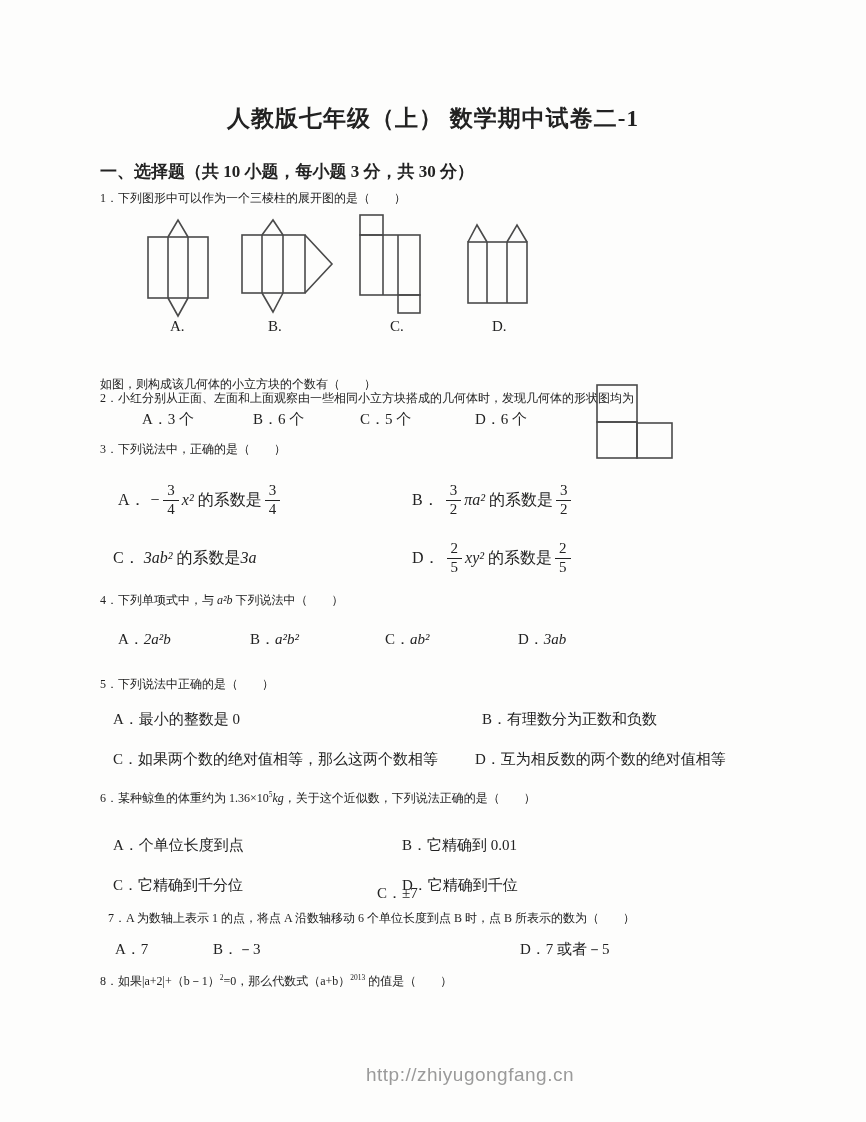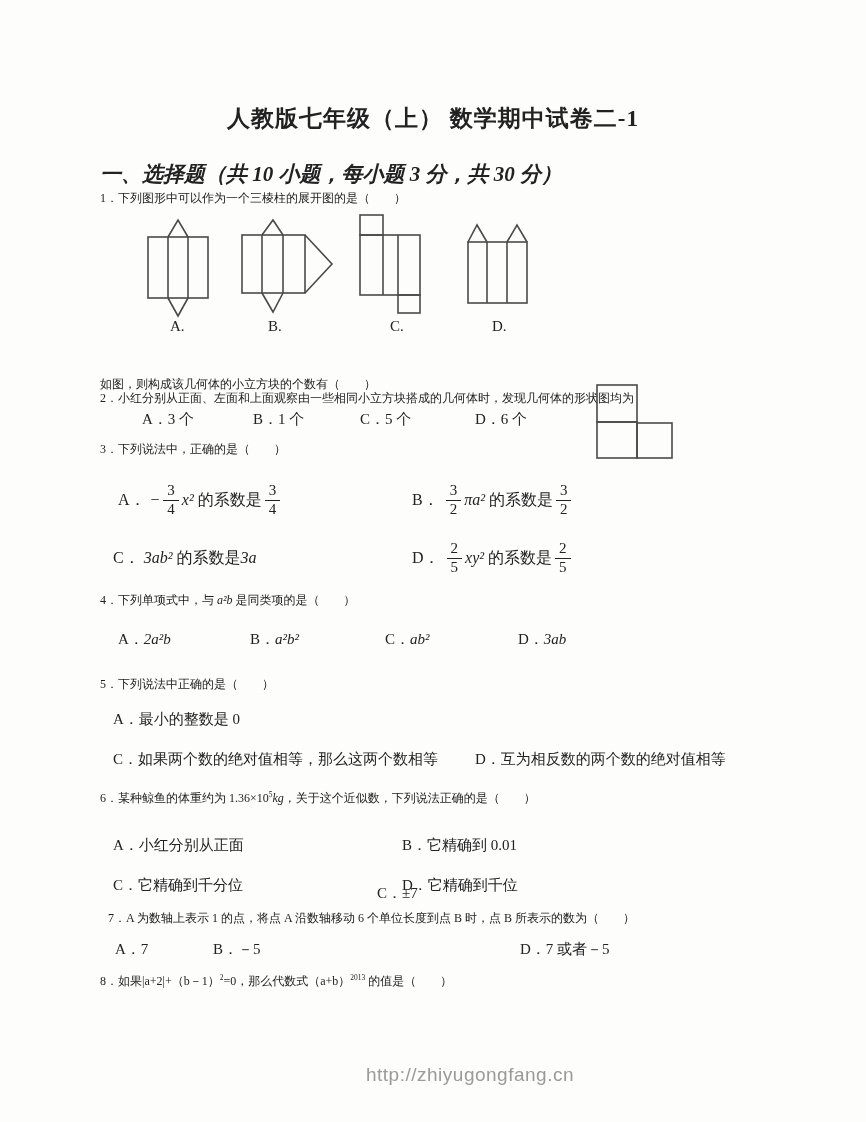--- a/index.html
+++ b/index.html
@@ -10,21 +10,21 @@
     background:#fdfdfc;
     font-family:"Liberation Serif","DejaVu Serif",serif;
     color:#222;
     overflow:hidden;
   }
   .abs{position:absolute;white-space:nowrap;}
   .title{
     top:103px;left:0;width:866px;text-align:center;
     font-size:23px;font-weight:bold;letter-spacing:1px;
   }
-  .section-head{left:100px;top:160px;font-size:21px;font-weight:bold;font-style:italic;}
+  .section-head{left:100px;top:160px;font-size:17px;font-weight:bold;}
   .qtext{font-size:12px;}
   .opt{font-size:15px;}
   .mi{font-style:italic;font-family:"Liberation Serif","DejaVu Serif",serif;}
   sup{font-size:0.62em;}
   .figlabel{font-size:15px;}
   svg{display:block;}
   .shape{stroke:#4a4a4a;stroke-width:1.6;fill:none;stroke-linejoin:miter;}
   .fracrow{display:flex;align-items:center;font-size:16px;}
   .frac{
     display:inline-block;text-align:center;line-height:1.05;
@@ -100,21 +100,21 @@
   </div>
 
   <div class="abs figlabel" style="left:170px;top:318px;">A.</div>
   <div class="abs figlabel" style="left:268px;top:318px;">B.</div>
   <div class="abs figlabel" style="left:390px;top:318px;">C.</div>
   <div class="abs figlabel" style="left:492px;top:318px;">D.</div>
 
   <div class="abs qtext" style="left:100px;top:342px;margin-top:48px;">2．小红分别从正面、左面和上面观察由一些相同小立方块搭成的几何体时，发现几何体的形状图均为</div>
   <div class="abs qtext" style="left:100px;top:376px;">如图，则构成该几何体的小立方块的个数有（　　）</div>
   <div class="abs opt" style="left:142px;top:410px;">A．3 个</div>
-  <div class="abs opt" style="left:253px;top:410px;">B．1 个</div>
+  <div class="abs opt" style="left:253px;top:410px;">B．6 个</div>
   <div class="abs opt" style="left:360px;top:410px;">C．5 个</div>
   <div class="abs opt" style="left:475px;top:410px;">D．6 个</div>
 
   <div class="abs" style="left:595px;top:383px;">
     <svg width="82" height="78" viewBox="0 0 82 78">
       <g class="shape">
         <rect x="2" y="2" width="40" height="37"></rect>
         <rect x="2" y="39" width="40" height="36"></rect>
         <rect x="42" y="40" width="35" height="35"></rect>
       </g>
@@ -177,43 +177,44 @@
     <span>的系数是</span>
       <span class="frac">
         <span class="num">2</span>
         <span class="den">5</span>
       </span>
   </div>
 
   <div class="abs qtext" style="left:100px;top:592px;">
     <span>4．下列单项式中，与</span>
     <span class="mi">a²b</span>
-    <span>是同类项的是（　　）</span>
+    <span>下列说法中（　　）</span>
   </div>
   <div class="abs opt" style="left:118px;top:630px;"><span>A．</span><span class="mi">2a²b</span></div>
   <div class="abs opt" style="left:250px;top:630px;"><span>B．</span><span class="mi">a²b²</span></div>
   <div class="abs opt" style="left:385px;top:630px;"><span>C．</span><span class="mi">ab²</span></div>
   <div class="abs opt" style="left:518px;top:630px;"><span>D．</span><span class="mi">3ab</span></div>
 
   <div class="abs qtext" style="left:100px;top:676px;">5．下列说法中正确的是（　　）</div>
   <div class="abs opt" style="left:113px;top:710px;">A．最小的整数是 0</div>
+  <div class="abs opt" style="left:482px;top:710px;">B．有理数分为正数和负数</div>
   <div class="abs opt" style="left:113px;top:750px;text-align:right;">C．如果两个数的绝对值相等，那么这两个数相等</div>
   <div class="abs opt" style="left:475px;top:750px;">D．互为相反数的两个数的绝对值相等</div>
 
   <div class="abs qtext" style="left:100px;top:790px;">
     <span>6．某种鲸鱼的体重约为 1.36×10</span><sup>5</sup><span class="mi">kg</span><span>，关于这个近似数，下列说法正确的是（　　）</span>
   </div>
-  <div class="abs opt" style="left:113px;top:836px;">A．小红分别从正面</div>
+  <div class="abs opt" style="left:113px;top:836px;">A．个单位长度到点</div>
   <div class="abs opt" style="left:402px;top:836px;">B．它精确到 0.01</div>
   <div class="abs opt" style="left:113px;top:876px;">C．它精确到千分位</div>
   <div class="abs opt" style="left:402px;top:876px;">D．它精确到千位</div>
 
   <div class="abs qtext" style="left:100px;top:910px;margin-left:8px;">7．A 为数轴上表示 1 的点，将点 A 沿数轴移动 6 个单位长度到点 B 时，点 B 所表示的数为（　　）</div>
   <div class="abs opt" style="left:115px;top:940px;">A．7</div>
-  <div class="abs opt" style="left:213px;top:940px;">B．－5</div>
+  <div class="abs opt" style="left:213px;top:940px;">B．－3</div>
   <div class="abs opt" style="left:377px;top:884px;text-align:center;">C．±7</div>
   <div class="abs opt" style="left:520px;top:940px;">D．7 或者－5</div>
 
   <div class="abs qtext" style="left:100px;top:973px;">
     <span>8．如果|a+2|+（b－1）</span><sup>2</sup><span>=0，那么代数式（a+b）</span><sup>2013</sup><span> 的值是（　　）</span>
   </div>
 
   <div class="abs watermark">http://zhiyugongfang.cn</div>
 
 </div>

